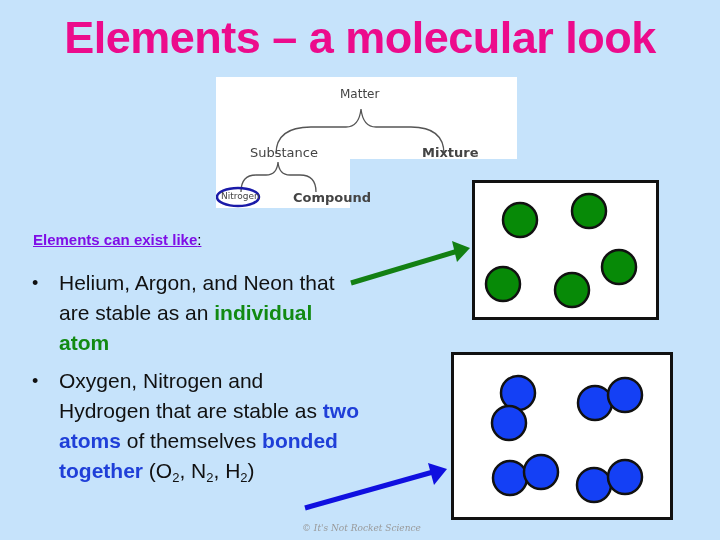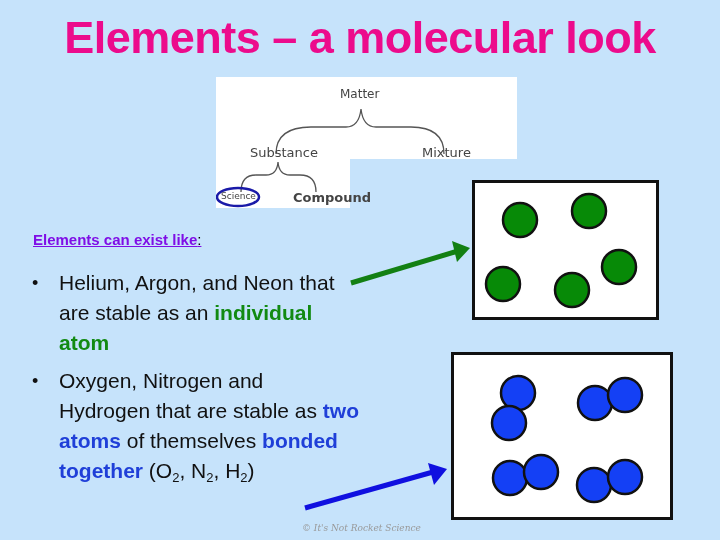--- a/index.html
+++ b/index.html
@@ -64,22 +64,22 @@
 
     <path d="M 60 77 Q 60 50 95 50 L 130 50 Q 143 50 145 32 Q 147 50 160 50 L 195 50 Q 228 50 228 77" fill="none" stroke="#555" stroke-width="1.3"></path>
 
     <path d="M 25 115 Q 25 98 40 98 L 50 98 Q 61 98 62 85 Q 63 98 74 98 L 84 98 Q 100 98 100 115" fill="none" stroke="#555" stroke-width="1.3"></path>
 
     <ellipse cx="22" cy="120" rx="21" ry="9" fill="none" stroke="#1a1aa8" stroke-width="2.5"></ellipse>
   </svg>
   <div class="diagram-cutout"></div>
   <span class="dlabel" style="left:124px; top:10px; font-size:12px;">Matter</span>
   <span class="dlabel" style="left:34px; top:68px;">Substance</span>
-  <span class="dlabel" style="left:206px; top:68px;">Mixture</span>
-  <span class="dlabel" style="left:5px; top:114px; font-size:9px;">Science</span>
+  <span class="dlabel" style="left:206px; top:68px;font-weight:bold;">Mixture</span>
+  <span class="dlabel" style="left:5px; top:114px; font-size:9px;">Nitrogen</span>
   <span class="dlabel" style="left:77px; top:113px;font-weight:bold;">Compound</span>
 </div>
 
 <div class="subheading"><span>Elements can exist like</span><span class="subheading-colon">:</span></div>
 
 <div class="bullets">
   <div class="bullet">
     <span class="bullet-dot">•</span>
     <span>Helium, Argon, and Neon that are stable as an</span>
     <span class="green-b">individual atom</span>

